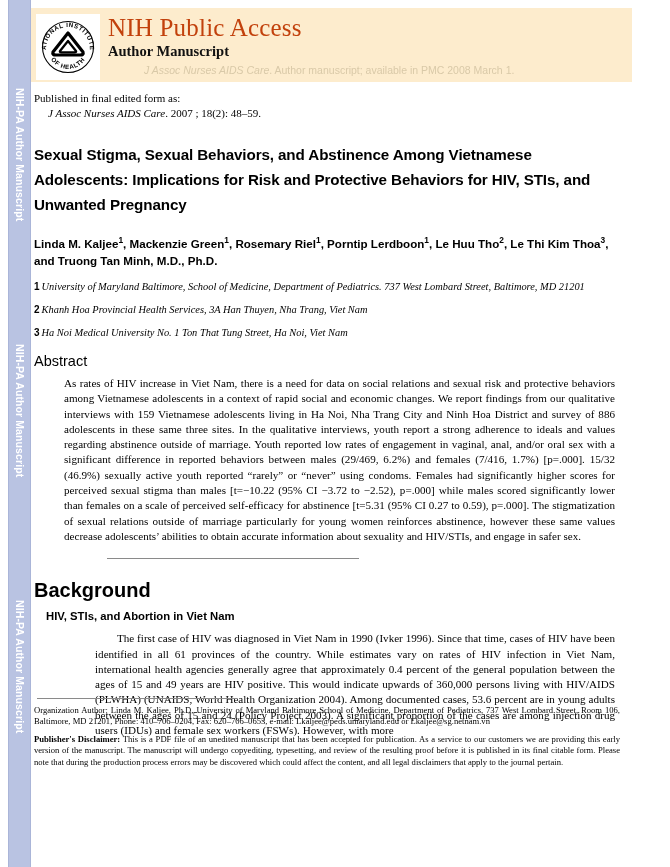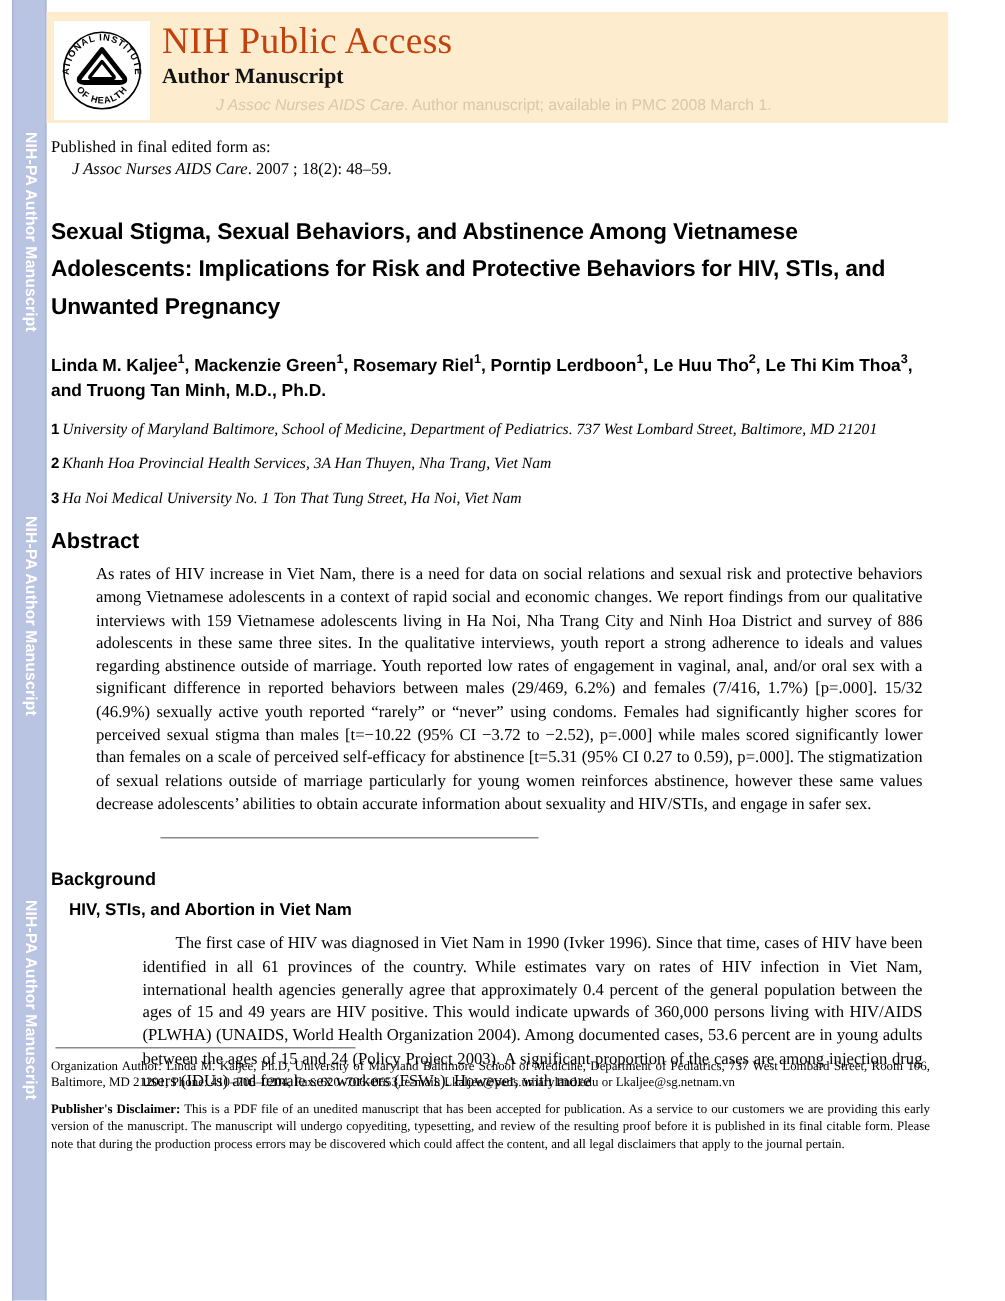--- a/index.html
+++ b/index.html
@@ -166,26 +166,26 @@
     font-family: "Liberation Sans", sans-serif;
     font-size: 10px;
     padding-right: 2px;
   }
 
   
   .h-abstract {
     margin: 13px 0 0 3px;
     font-family: "Liberation Sans", sans-serif;
     font-size: 14.5px;
-    font-weight: bold;
+    font-weight: normal;
   }
   .h-background {
     margin: 20px 0 0 3px;
     font-family: "Liberation Sans", sans-serif;
-    font-size: 12px;
+    font-size: 20px;
     font-weight: bold;
   }
   .h-sub {
     margin: 8px 0 0 3px;
     font-family: "Liberation Sans", sans-serif;
     font-size: 11.3px;
     font-weight: bold;
     padding-left: 12px;
   }
 

